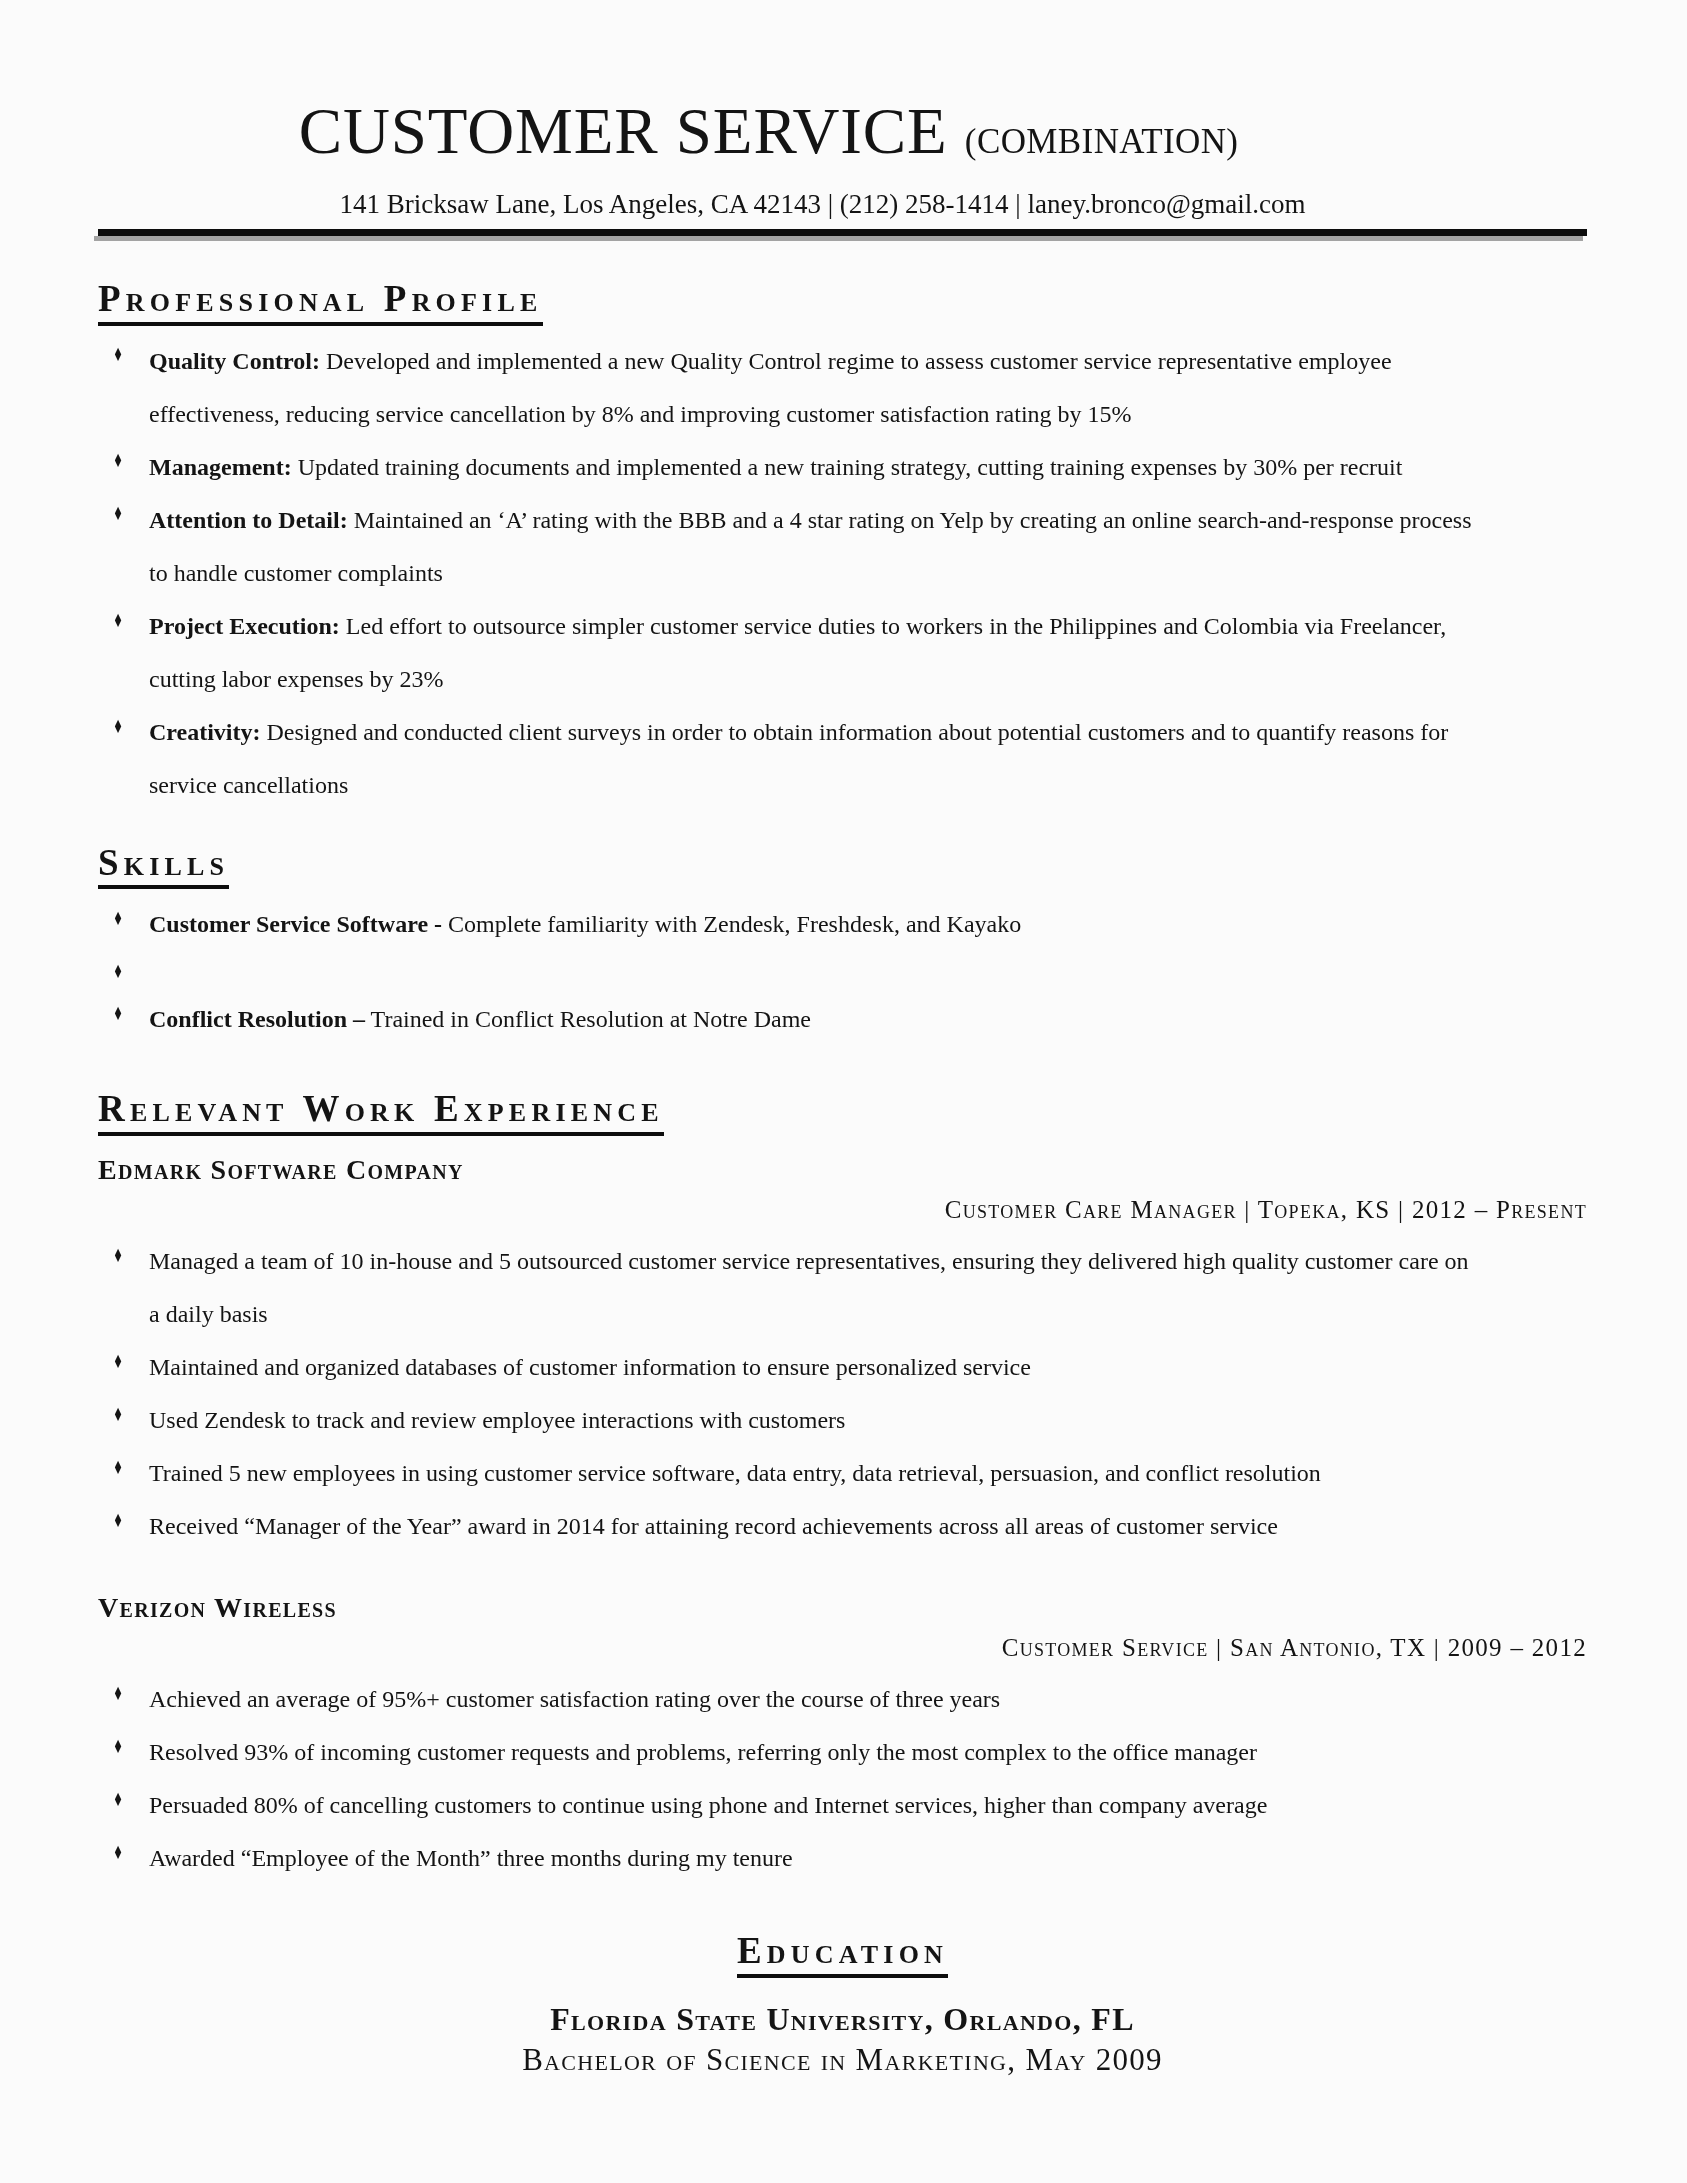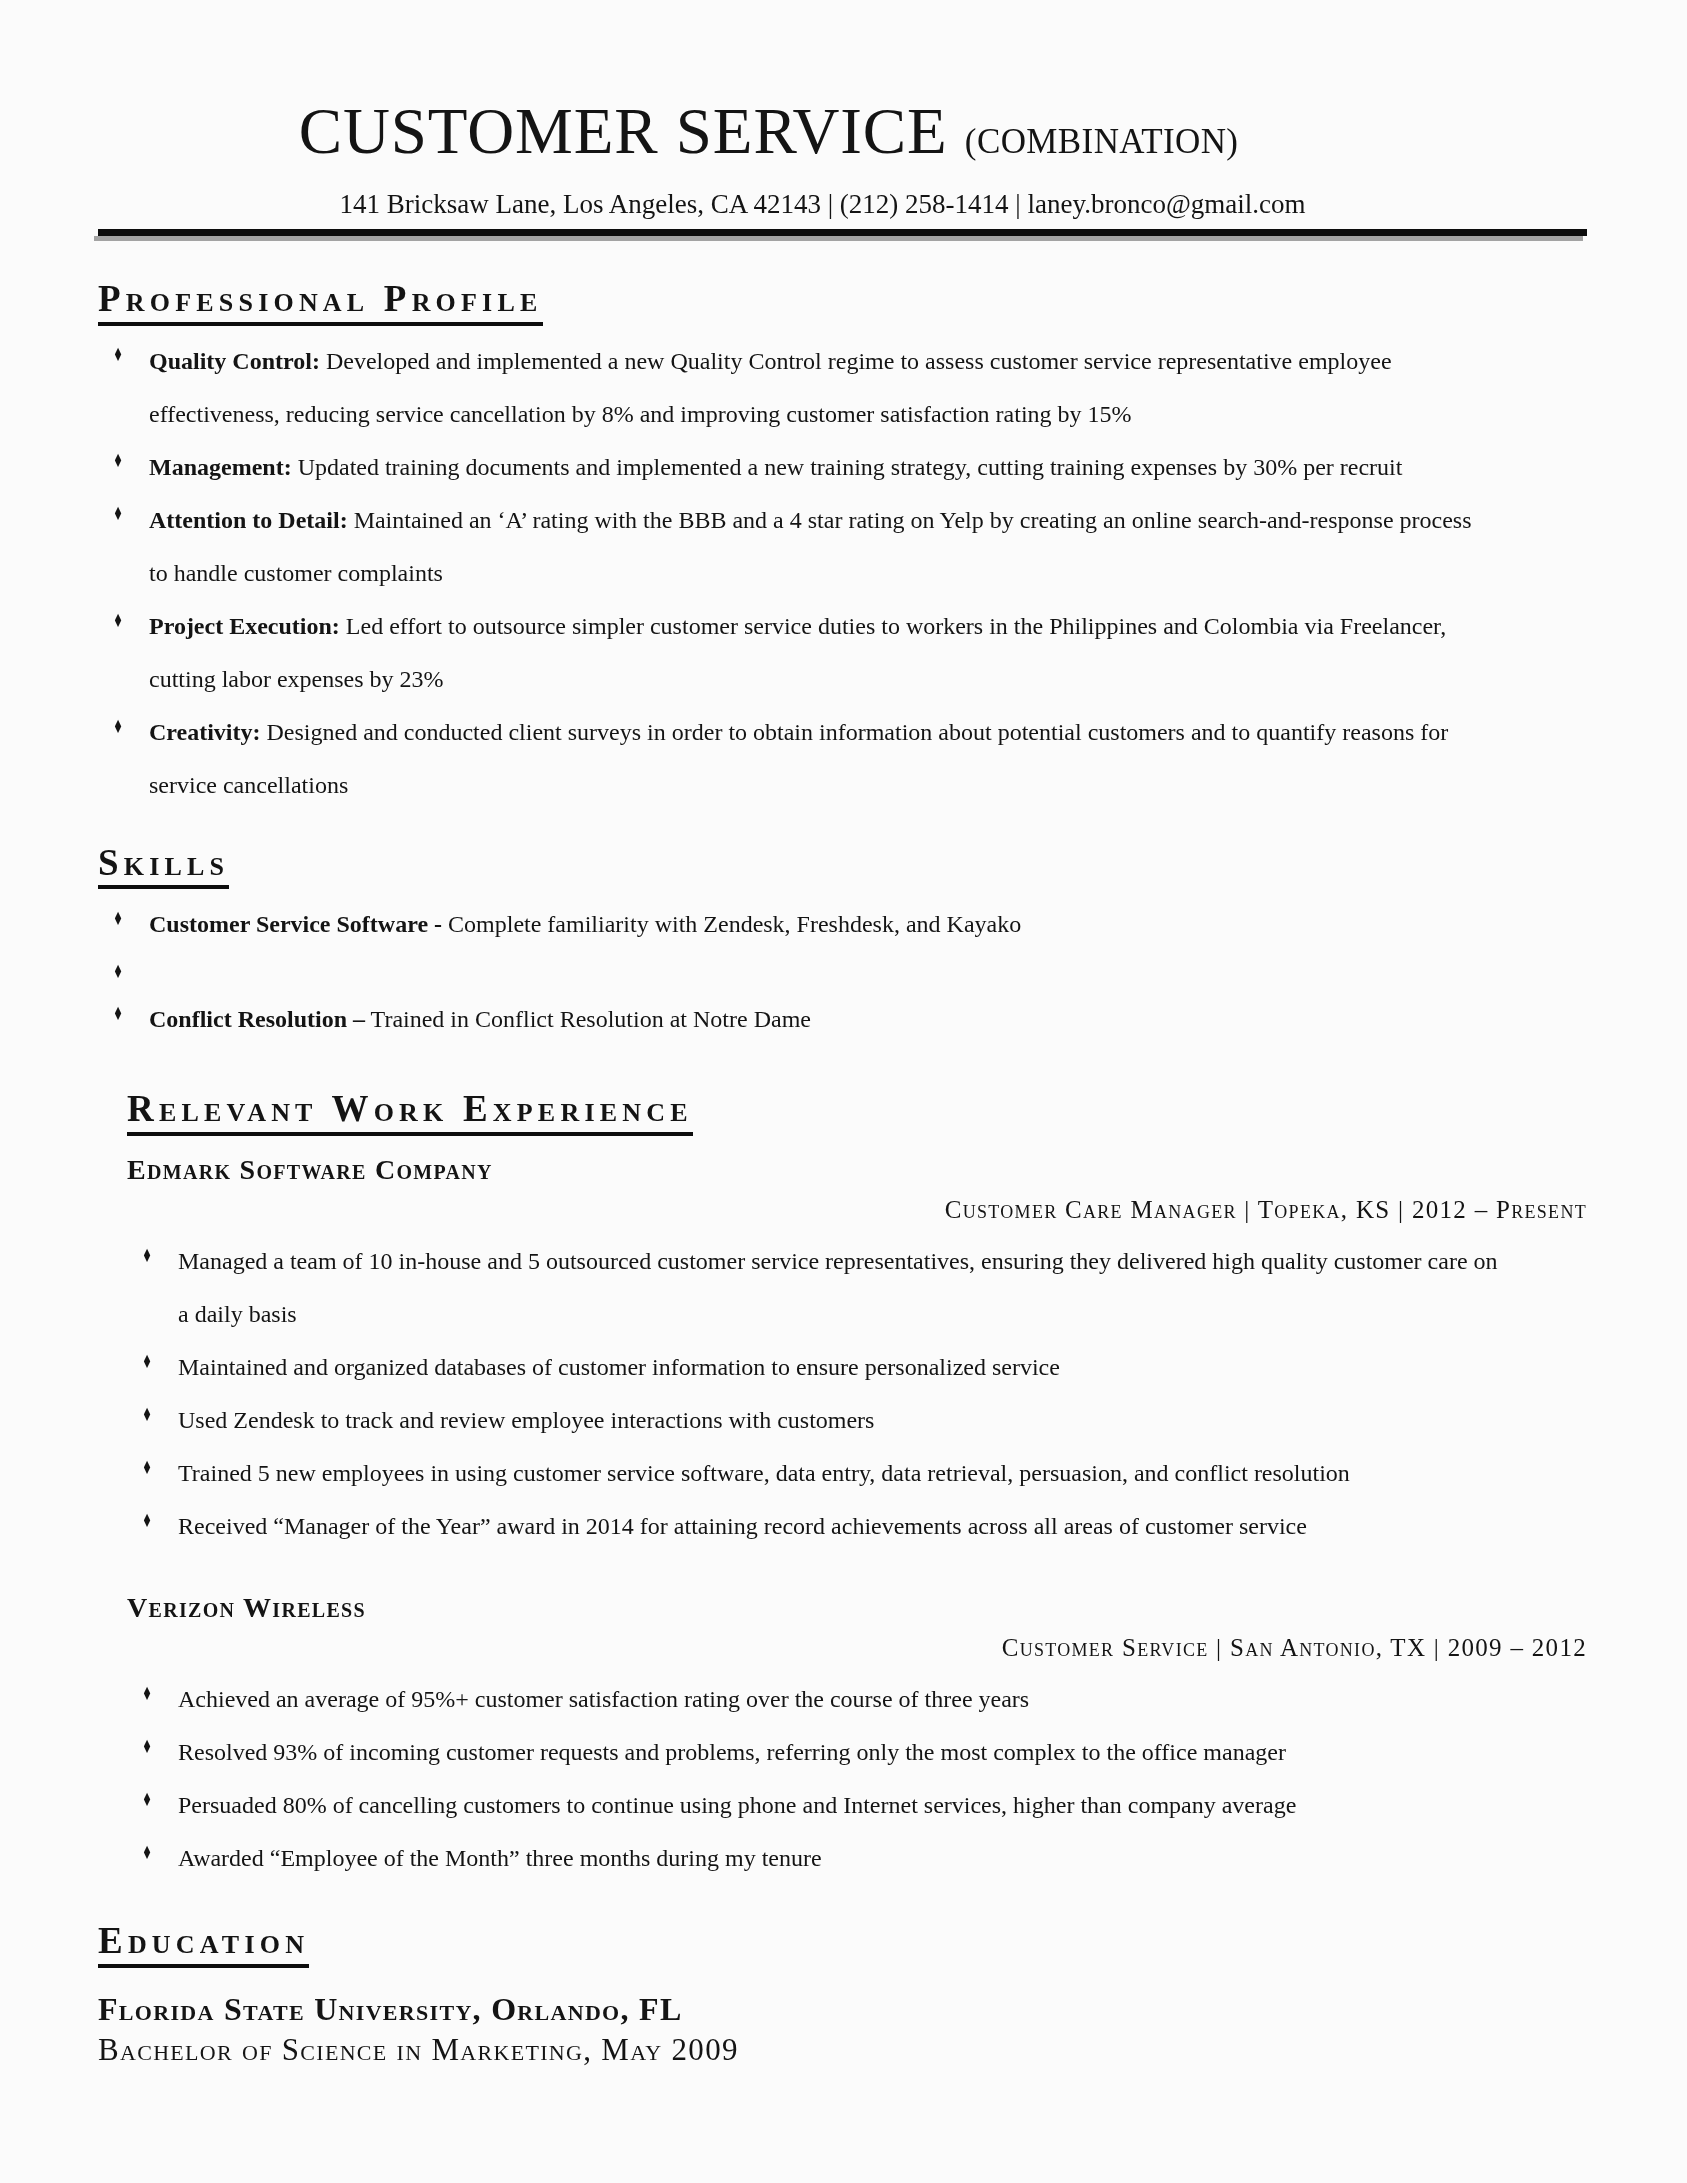--- a/index.html
+++ b/index.html
@@ -33,22 +33,22 @@
   
   .section { margin: 0; }
   .heading {
     display: inline-block; margin: 0;
     font-size: 37px; line-height: 42px; font-weight: bold;
     font-variant: small-caps; letter-spacing: 5.2px;
     border-bottom: 4.4px solid #0d0d0d; padding-bottom: 1.7px;
   }
   .sec-profile    { margin-top: 42px; }
   .sec-skills     { margin-top: 30px; }
-  .sec-experience { margin-top: 42px; margin-left: 29px; }
-  .sec-education  { margin-top: 35px; }
+  .sec-experience { margin-top: 42px; }
+  .sec-education  { margin-top: 45px; text-align: center; }
 
   
   ul.bullets { list-style: none; margin: 8.7px 0 0 0; padding: 0; }
   ul.bullets li { display: flex; align-items: flex-start; }
   .marker {
     flex: 0 0 51px; box-sizing: border-box; padding-left: 15px;
     font-family: "DejaVu Sans", sans-serif;
     font-size: 16.6px; line-height: 42px; color: #141414;
   }
   .diamond { display: inline-block; transform: scaleX(0.68) scaleY(1.1); transform-origin: left center; }

